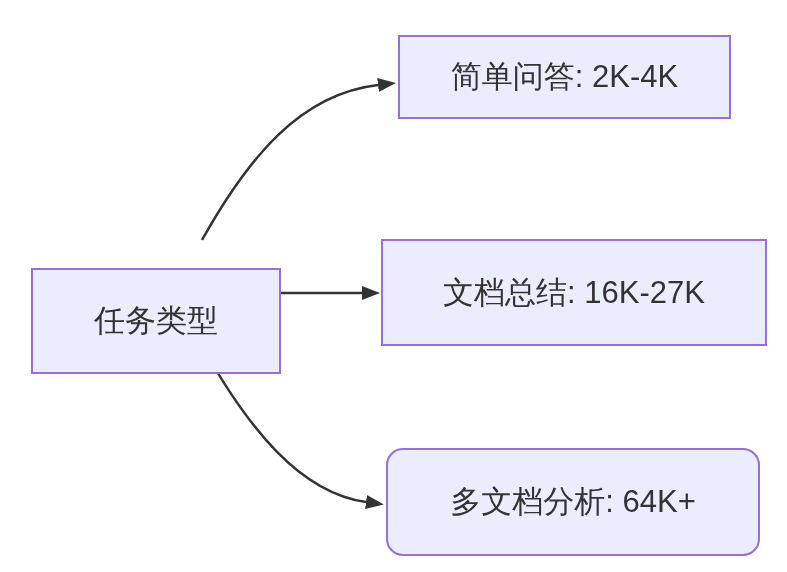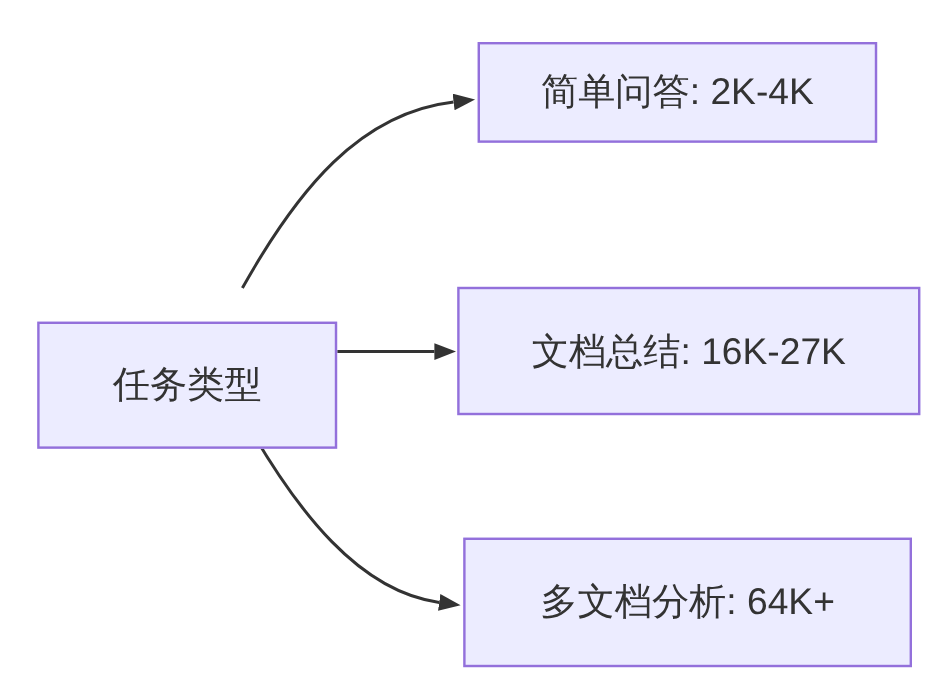--- a/index.html
+++ b/index.html
@@ -45,21 +45,21 @@
     border: 2.5px solid var(--border);
     color: var(--text);
     font-size: 31px;
     line-height: 1.2;
     white-space: nowrap;
     text-align: center;
   }
   .node-root     { left: 31px;  top: 240px; width: 250px; height: 106px; margin-top: 28px; }
   .node-qa       { left: 398px; top: 35px;  width: 333px; height: 84px; text-align: right; }
   .node-summary  { left: 381px; top: 239px; width: 386px; height: 107px; }
-  .node-multidoc { left: 386px; top: 448px; width: 374px; height: 108px; }
+  .node-multidoc { left: 386px; top: 448px; width: 374px; height: 108px; border-radius: 17px; }
 </style>
 </head>
 <body style="background: rgb(255, 255, 255);">
 
 <div class="canvas" style="--fill: #ECECFF; --border: #9370DB; --edge: #333333; --text: #333333;">
 
   <svg class="edges-layer" width="787" height="572" viewBox="0 0 787 572" aria-hidden="true">
     <defs>
       <marker id="arrowhead" markerUnits="userSpaceOnUse" markerWidth="20" markerHeight="16" refX="0" refY="7" orient="auto">
         <path d="M0,0 L18,7 L0,14 Z"></path>

